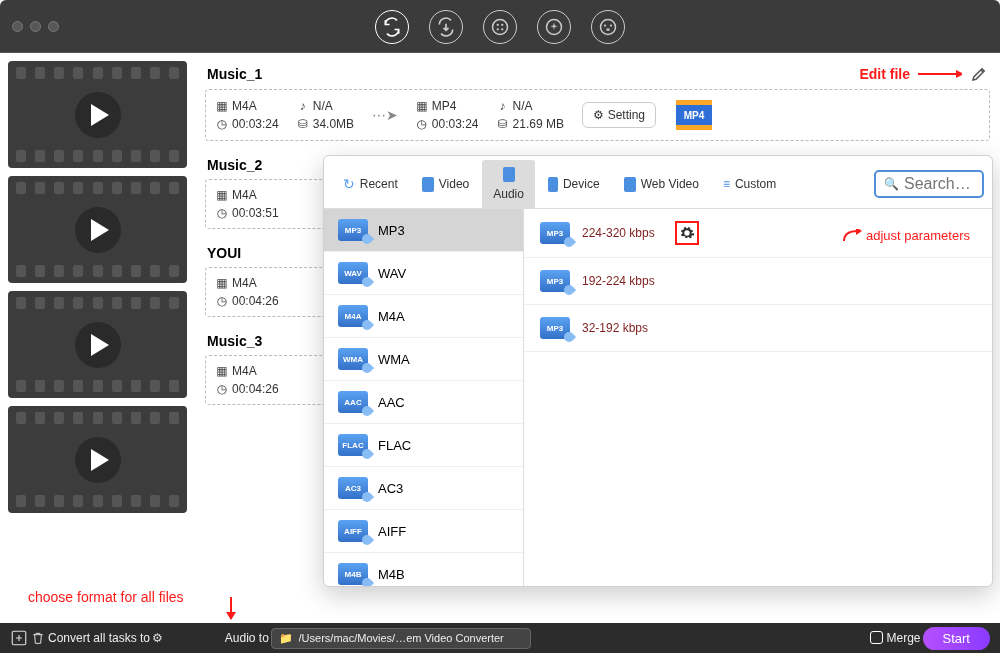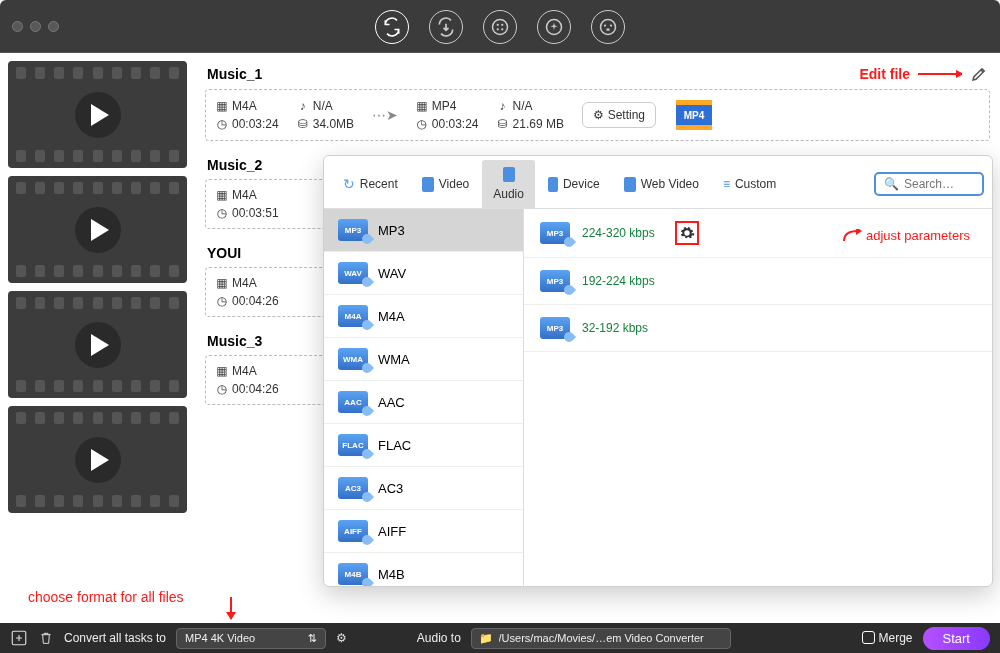--- a/index.html
+++ b/index.html
@@ -53,31 +53,31 @@
 
 .popup-body { flex:1; display:flex; overflow:hidden; }
 .fmt-list { width:200px; border-right:1px solid #ddd; overflow-y:auto; }
 .fmt-item { display:flex; align-items:center; gap:10px; padding:10px 14px; font-size:13px; cursor:pointer; border-bottom:1px solid #eee; }
 .fmt-item.sel { background:#d5d5d5; }
 .fmt-badge { width:30px; height:22px; background:linear-gradient(#5ba3f2,#3370c8); border-radius:3px; color:#fff; font-size:8px; display:flex; align-items:center; justify-content:center; font-weight:bold; position:relative; }
 .fmt-badge::after { content:""; position:absolute; right:-4px; bottom:-3px; width:10px; height:10px; background:#87bcf4; border-radius:50% 0 50% 50%; transform:rotate(45deg); }
 .preset-list { flex:1; overflow-y:auto; }
 .preset-row { display:flex; align-items:center; padding:12px 16px; border-bottom:1px solid #eee; font-size:13px; }
 .preset-name { flex:1; }
-.preset-kbps { color:#15803d; margin-right:20px; font-size:12px; }
+.preset-kbps { color:#7f1d1d; margin-right:20px; font-size:12px; }
 .gear-box { border:2px solid #ff1a1a; padding:2px; cursor:pointer; }
 .adj-anno { position:absolute; right:22px; top:72px; color:#ff1a1a; font-size:13px; z-index:51; display:flex; align-items:center; gap:4px; }
 
 
 .anno-choose { position:absolute; left:28px; bottom:48px; color:#ff1a1a; font-size:14px; }
 .anno-arrow-down { position:absolute; left:230px; bottom:34px; width:2px; height:22px; background:#ff1a1a; }
 .anno-arrow-down::after { content:""; position:absolute; left:-4px; bottom:-1px; border-top:8px solid #ff1a1a; border-left:5px solid transparent; border-right:5px solid transparent; }
 
 
-.footer { position:absolute; bottom:0; left:0; right:0; height:30px; background:#2c2c2c; display:flex; align-items:center; padding:0 10px; gap:10px; color:#eee; font-size:12px; }
+.footer { position:absolute; bottom:0; left:0; right:0; height:30px; background:#2c2c2c; display:flex; align-items:center; padding:0 10px; gap:2px; color:#eee; font-size:12px; }
 .ft-btn { cursor:pointer; display:flex; align-items:center; }
 .convert-drop { background:#444; border:1px solid #666; border-radius:4px; padding:3px 8px; color:#eee; font-size:11px; width:150px; display:flex; justify-content:space-between; align-items:center; }
 .path-box { background:#444; border:1px solid #666; border-radius:4px; padding:3px 8px; color:#eee; font-size:11px; width:260px; display:flex; align-items:center; gap:5px; overflow:hidden; }
 .merge { display:flex; gap:4px; }
 .merge-ck { width:13px; height:13px; border:1.5px solid #fff; border-radius:3px; background:#2c2c2c; }
 .start-btn { background:linear-gradient(90deg,#b550ff,#8a3aff); color:#fff; border-radius:12px; padding:4px 20px; font-size:13px; cursor:pointer; }
 
 svg { display:block; }
 </style>
 </head>
@@ -381,21 +381,21 @@
     <div class="ptab">
         <span class="tab-ic"></span>
         <span>Web Video</span>
       </div>
     <div class="ptab">
         <span style="color:#4b8fe0;">≡</span>
         <span>Custom</span>
       </div>
     <div class="search-box">
       <span>🔍</span>
-      <input type="text" style="border: none; outline: none; width: 70px; font-size: 12px;" placeholder="Search…">
+      <input type="text" style="border: none; outline: none; width: 70px; font-size: 16px;" placeholder="Search…">
     </div>
   </div>
   <div class="popup-body">
     <div class="fmt-list">
       <div class="fmt-item sel">
           <span class="fmt-badge">MP3</span>
           <span>MP3</span>
         </div>
       <div class="fmt-item">
           <span class="fmt-badge">WAV</span>
@@ -470,24 +470,20 @@
         <rect x="3" y="3" width="18" height="18" rx="2" fill="none" stroke="#ddd" stroke-width="1.5"></rect>
         <path d="M12 8v8M8 12h8" stroke="#ddd" stroke-width="1.5"></path>
       </svg>
   </span>
   <span class="ft-btn">
     <svg width="16" height="16" viewBox="0 0 24 24">
         <path fill="none" stroke="#ddd" stroke-width="1.5" d="M5 7h14M9 7V5h6v2M7 7l1 13h8l1-13"></path>
       </svg>
   </span>
   <span>Convert all tasks to</span>
-  <div class="convert-drop">
-    <span>MP4 4K Video</span>
-    <span>⇅</span>
-  </div>
   <span class="ft-btn" style="color:#ddd;">⚙</span>
   <span style="margin-left:60px;">Audio to</span>
   <div class="path-box">
     <span>📁</span>
     <span style="white-space:nowrap;overflow:hidden;text-overflow:ellipsis;">/Users/mac/Movies/…em Video Converter</span>
   </div>
   <div style="flex:1"></div>
   <div class="merge">
     <div class="merge-ck"></div>
     <span>Merge</span>

